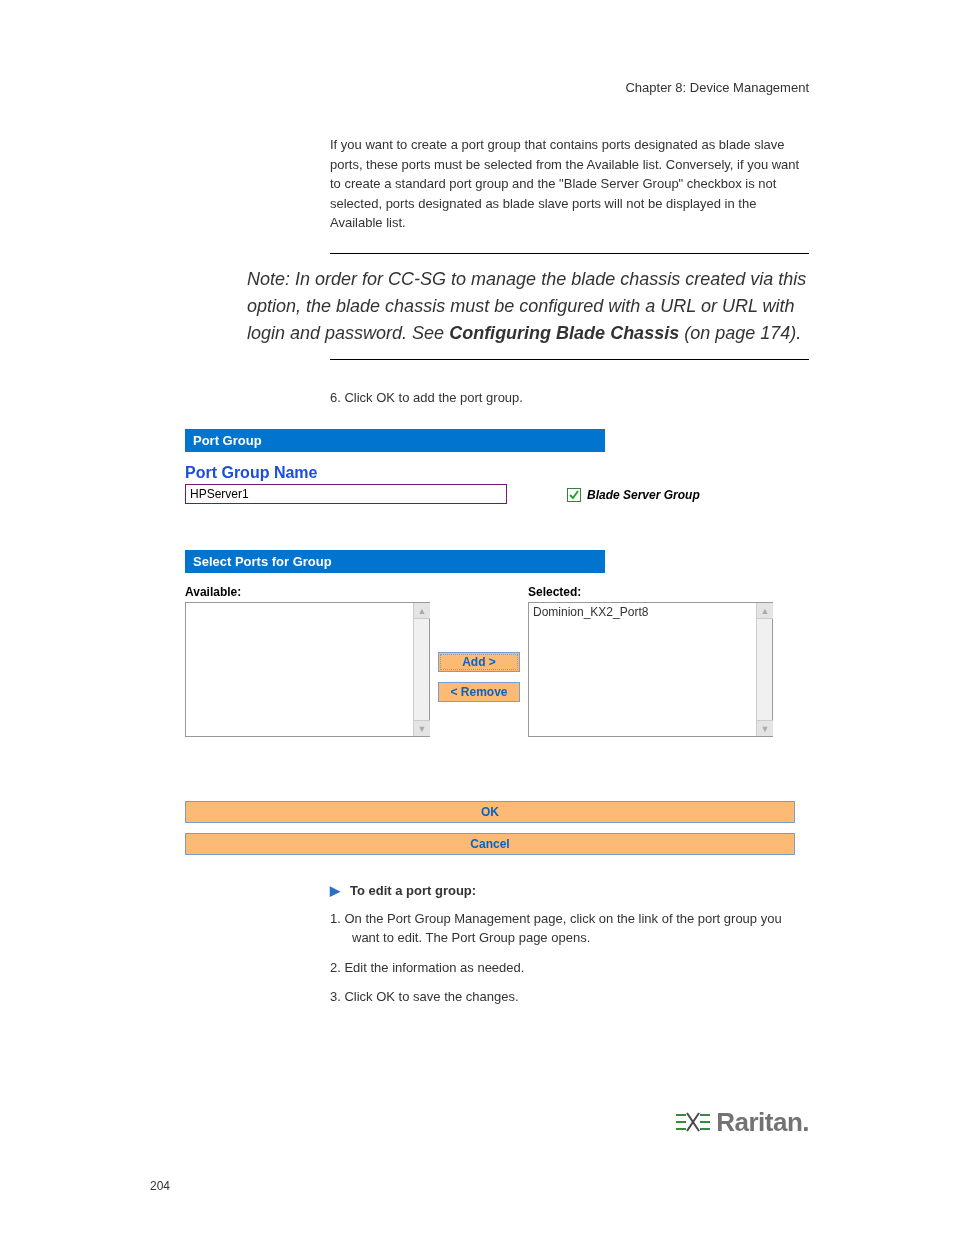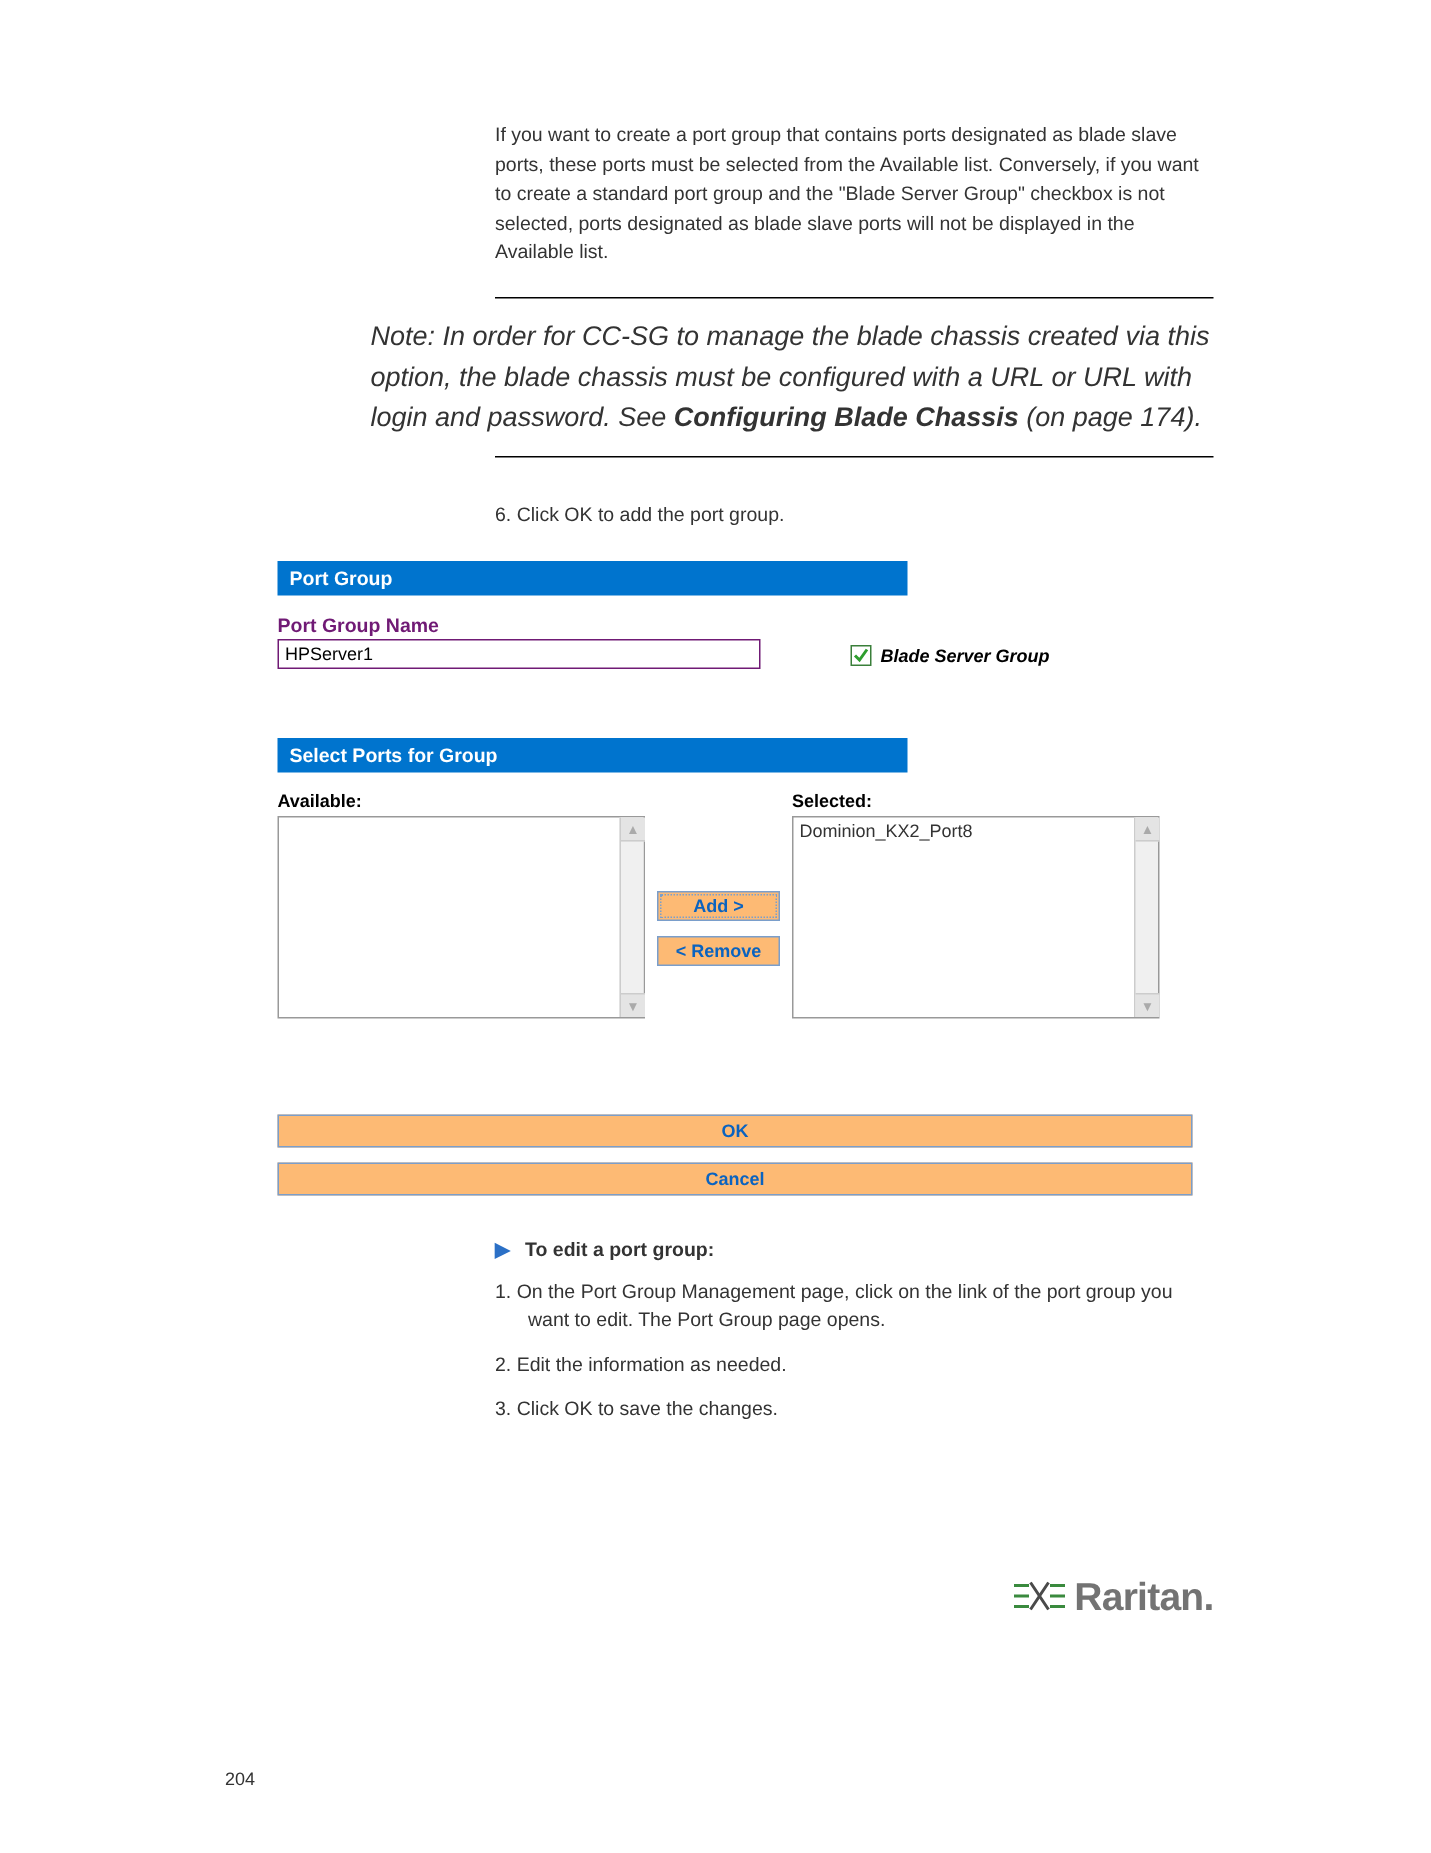--- a/index.html
+++ b/index.html
@@ -60,22 +60,22 @@
     width: 420px;
     margin-bottom: 12px;
   }
   .form-row {
     display: flex;
     align-items: flex-end;
     gap: 60px;
   }
   .field-label {
     font-weight: bold;
-    font-size: 13px;
-    color: #701a75;
+    font-size: 16px;
+    color: #1d4ed8;
     margin-bottom: 2px;
   }
   .text-input {
     width: 322px;
     height: 20px;
     border: 1px solid #701a75;
     font-size: 12px;
     padding: 1px 4px;
     font-family: Arial, sans-serif;
   }
@@ -220,20 +220,21 @@
     font-size: 12px;
     color: #333;
   }
   .page-wrap { position: relative; width: 954px; min-height: 1235px; }
 </style>
 </head>
 <body>
 <div class="page-wrap">
 <div class="page">
 
+<div class="chapter-head">Chapter 8: Device Management</div>
 
 <div class="body-text">If you want to create a port group that contains ports designated as blade slave ports, these ports must be selected from the Available list. Conversely, if you want to create a standard port group and the "Blade Server Group" checkbox is not selected, ports designated as blade slave ports will not be displayed in the Available list.</div>
 
 <hr class="note-sep">
 <div class="note-text">
   <span>Note: In order for CC-SG to manage the blade chassis created via this option, the blade chassis must be configured with a URL or URL with login and password. See </span><span style="font-weight:bold;font-style:italic;">Configuring Blade Chassis</span><span> (on page 174).</span>
 </div>
 <hr class="note-sep">
 
 <div class="step-text">6.  Click OK to add the port group.</div>

